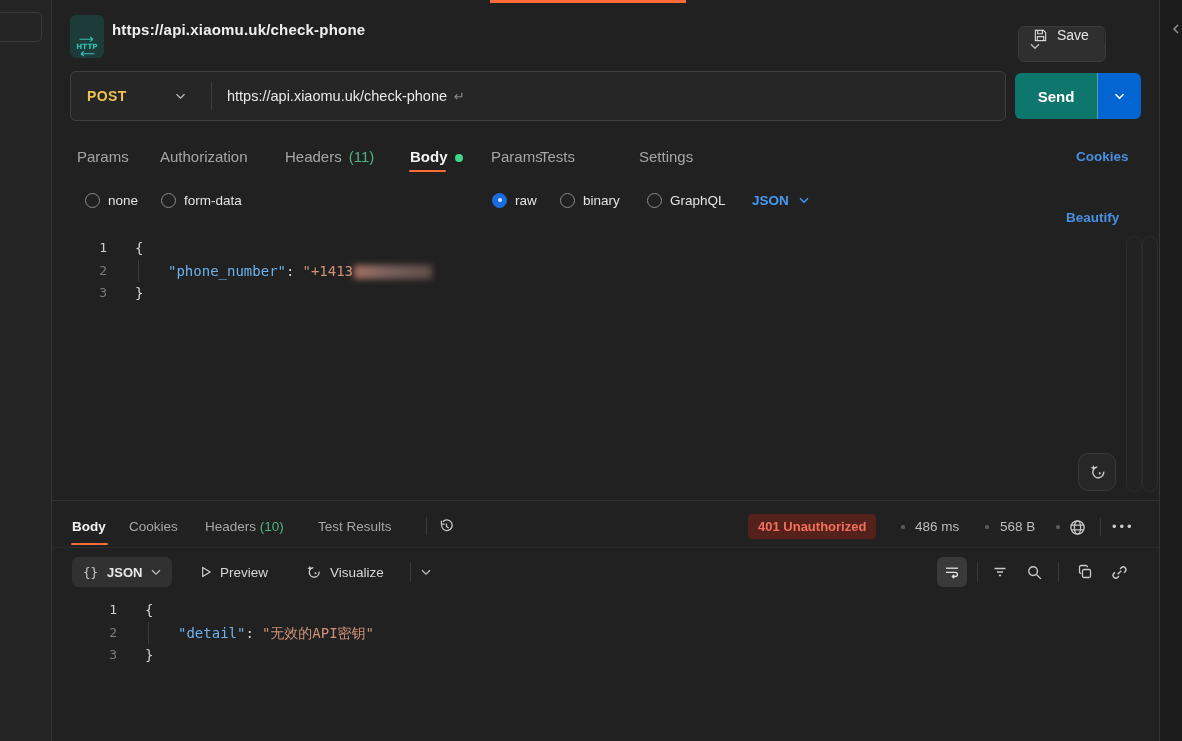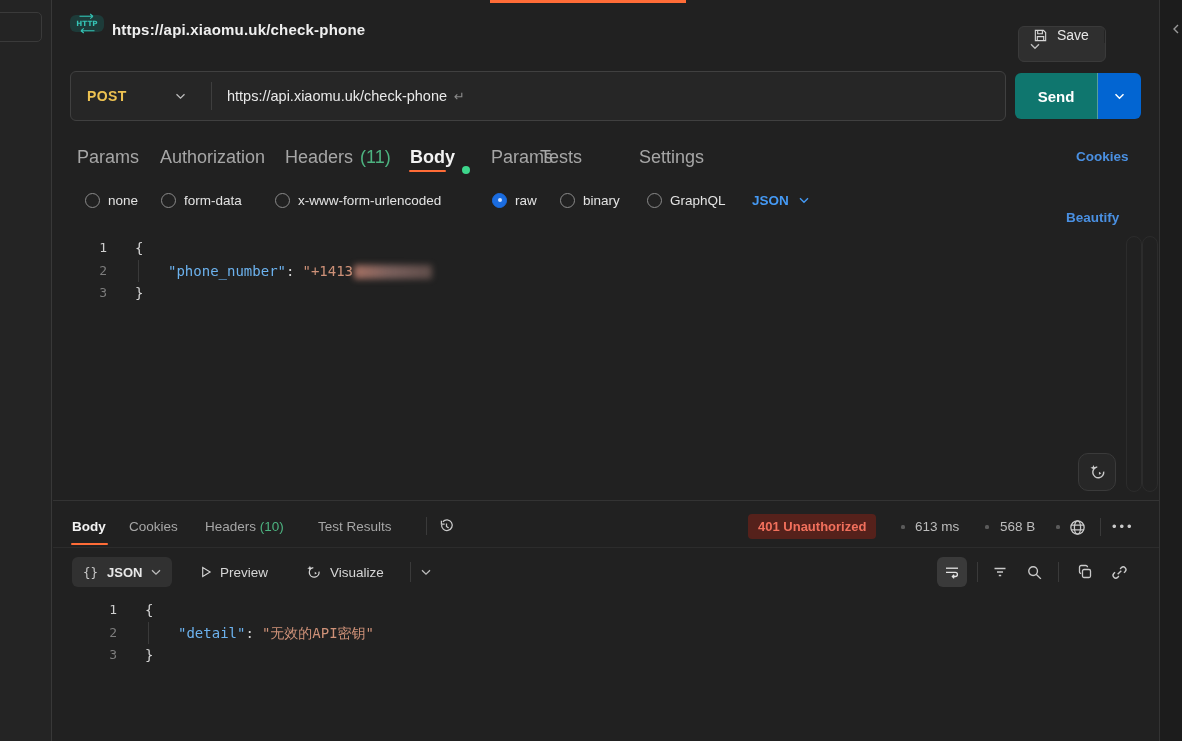--- a/index.html
+++ b/index.html
@@ -17,22 +17,22 @@
     border:1px solid #3a3a3a; border-radius:5px; }
 
   
   .right-strip { position:absolute; left:1159px; top:0; width:23px; height:741px;
     background:#1c1c1c; border-left:1px solid #333; overflow:hidden; }
   .rs-icon { position:absolute; left:11px; top:24px; color:#9a9a9a; }
 
   .top-indicator { position:absolute; left:490px; top:0; width:196px; height:3px; }
 
   
-  .http-badge { position:absolute; left:70px; top:15px; width:34px; height:17px;
-    border-radius:6px; background:#1d3b39; display:flex; align-items:center; justify-content:center; }
+  .http-badge { position:absolute; left:70px; top:15px; width:34px; height:43px;
+    border-radius:6px; background:#1d3b39; display:flex; align-items:flex-end; justify-content:center; }
   .req-title { position:absolute; left:112px; top:21px; font-size:15px; font-weight:700; color:#efefef; letter-spacing:.2px; }
 
   .save-group { position:absolute; left:1018px; top:26px; height:36px; display:flex;
     background:#2f2f2f; border:1px solid #3a3a3a; border-radius:6px; overflow:hidden;flex-direction:column; }
   .save-main { display:flex; align-items:center; gap:9px; padding:0 15px 0 14px;
     background:transparent; border:none; color:#e6e6e6; font-size:14px; cursor:pointer;
     font-family:inherit; border-right:1px solid #242424; }
   .save-caret { width:32px; display:flex; align-items:center; justify-content:center;
     background:transparent; border:none; cursor:pointer; }
 
@@ -46,22 +46,22 @@
   .url-text { position:absolute; left:156px; top:0; line-height:48px; font-size:14.5px; color:#e9e9e9; }
   .enter-hint { color:#8b8b8b; font-size:13px; margin-left:7px; }
 
   .send-group { position:absolute; left:1015px; top:73px; width:126px; height:46px;
     border-radius:6px; overflow:hidden; display:flex; }
   .send-main { width:83px; border:none; color:#fff; font-size:15px; font-weight:700;
     cursor:pointer; font-family:inherit; border-right:1px solid rgba(255,255,255,.3); }
   .send-caret { flex:1; border:none; cursor:pointer; display:flex; align-items:center; justify-content:center; }
 
   
-  .tab { position:absolute; top:140px; height:34px; line-height:34px; font-size:18px;
-    color:#a6a6a6; cursor:pointer; display:flex; align-items:flex-end; gap:7px; }
+  .tab { position:absolute; top:140px; height:34px; line-height:34px; font-size:15px;
+    color:#a6a6a6; cursor:pointer; display:flex; align-items:center; gap:7px; }
   .tab .cnt { color:#4db380; }
   .tab.active { color:#f3f3f3; font-weight:600; }
   .body-dot { width:8px; height:8px; border-radius:50%; background:#3dd68c; margin-top:1px; }
   .tab-underline { position:absolute; left:409px; top:170px; width:37px; height:2px; border-radius:1px; }
   .cookies-link { position:absolute; left:1076px; top:140px; height:34px; line-height:34px;
     font-size:13.5px; font-weight:600; cursor:pointer; }
 
   
   .radio-item { position:absolute; top:186px; height:28px; display:flex; align-items:center;
     gap:8px; cursor:pointer; font-size:13.5px; color:#e3e3e3; }
@@ -226,24 +226,20 @@
   <div class="cookies-link" style="color:#4a90e2">Cookies</div>
 
   <label class="radio-item" style="left:85px">
     <span class="radio"></span>
     <span>none</span>
   </label>
   <label class="radio-item" style="left:161px">
     <span class="radio"></span>
     <span>form-data</span>
   </label>
-  <label class="radio-item" style="left:275px">
-    <span class="radio"></span>
-    <span>x-www-form-urlencoded</span>
-  </label>
   <label class="radio-item selected" style="left:492px">
     <span class="radio"></span>
     <span>raw</span>
   </label>
   <label class="radio-item" style="left:560px">
     <span class="radio"></span>
     <span>binary</span>
   </label>
   <label class="radio-item" style="left:647px">
     <span class="radio"></span>
@@ -296,21 +292,21 @@
     <svg width="17" height="17" viewBox="0 0 16 16" fill="none" stroke="#c9c9c9" stroke-width="1.2">
       <path d="M3.4 6.2a5 5 0 1 0 1.2-2.7"></path>
         <path d="M3.2 2.6v3.1h3.1"></path>
         <path d="M8 5.2V8l2 1.5"></path>
     </svg>
   </button>
   <div class="resp-tabs-border"></div>
 
   <div class="status-badge" style="color:#f2705c">401 Unauthorized</div>
   <div class="meta-dot" style="left:901px"></div>
-  <div class="meta-text" style="left:915px">613 ms</div>
+  <div class="meta-text" style="left:915px">486 ms</div>
   <div class="meta-dot" style="left:985px"></div>
   <div class="meta-text" style="left:1000px">568 B</div>
   <div class="meta-dot" style="left:1056px"></div>
   <button class="icon-btn" style="left:1066px; top:516px; width:22px; height:22px">
     <svg width="19" height="19" viewBox="0 0 16 16" fill="none" stroke="#c9c9c9" stroke-width="1.1">
       <circle cx="8" cy="8" r="5.6"></circle>
         <ellipse cx="8" cy="8" rx="2.6" ry="5.6"></ellipse>
         <path d="M2.7 6h10.6M2.7 10h10.6"></path>
     </svg>
   </button>

